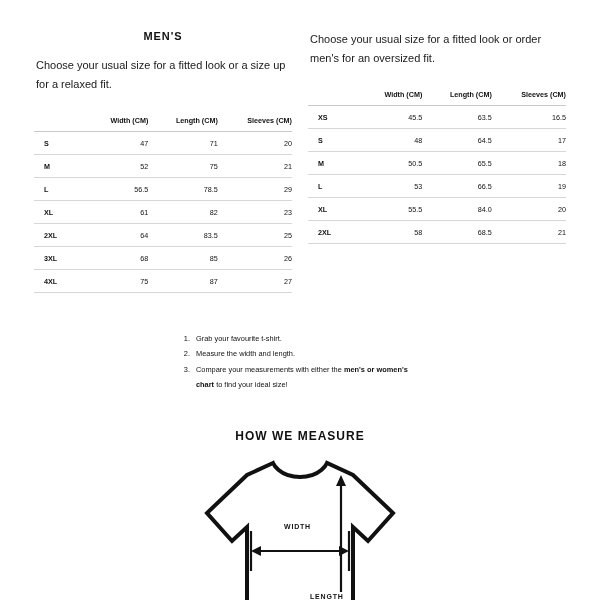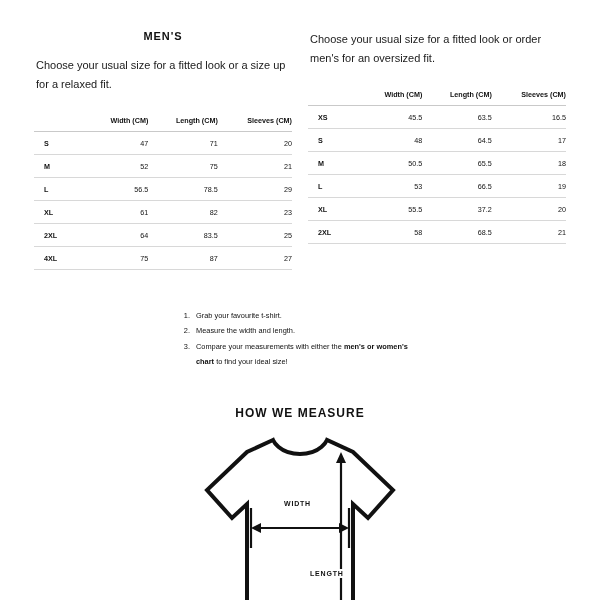--- a/index.html
+++ b/index.html
@@ -191,20 +191,26 @@
             <td>82</td>
             <td>23</td>
           </tr>
           <tr>
             <td class="size-cell">2XL</td>
             <td>64</td>
             <td>83.5</td>
             <td>25</td>
           </tr>
           <tr>
+            <td class="size-cell">3XL</td>
+            <td>68</td>
+            <td>85</td>
+            <td>26</td>
+          </tr>
+          <tr>
             <td class="size-cell">4XL</td>
             <td>75</td>
             <td>87</td>
             <td>27</td>
           </tr>
         </tbody>
       </table>
     </div>
 
     <div class="chart-col">
@@ -239,21 +245,21 @@
           </tr>
           <tr>
             <td class="size-cell">L</td>
             <td>53</td>
             <td>66.5</td>
             <td>19</td>
           </tr>
           <tr>
             <td class="size-cell">XL</td>
             <td>55.5</td>
-            <td>37.2</td>
+            <td>84.0</td>
             <td>20</td>
           </tr>
           <tr>
             <td class="size-cell">2XL</td>
             <td>58</td>
             <td>68.5</td>
             <td>21</td>
           </tr>
         </tbody>
       </table>

